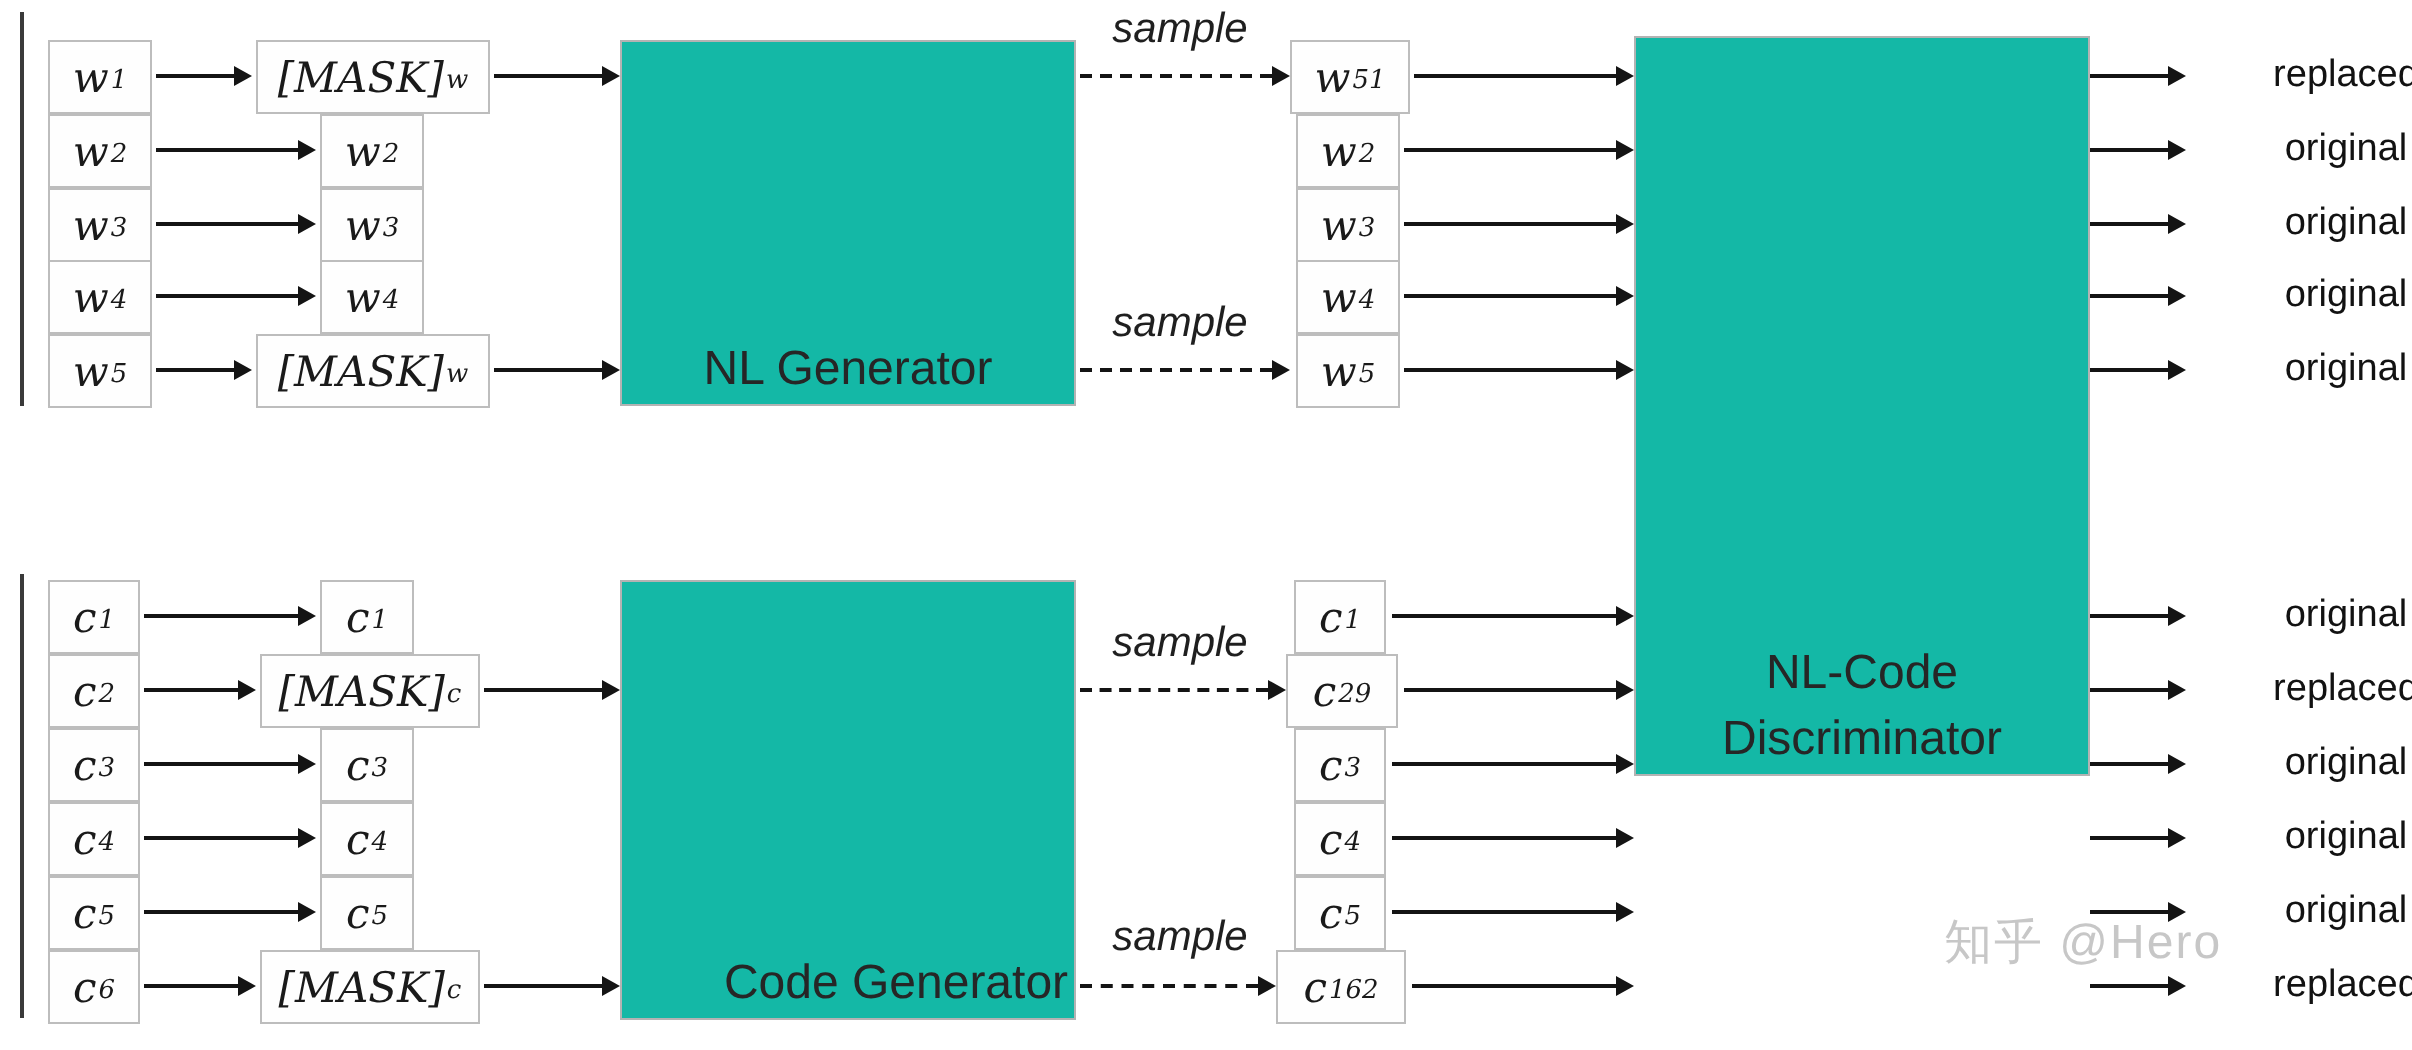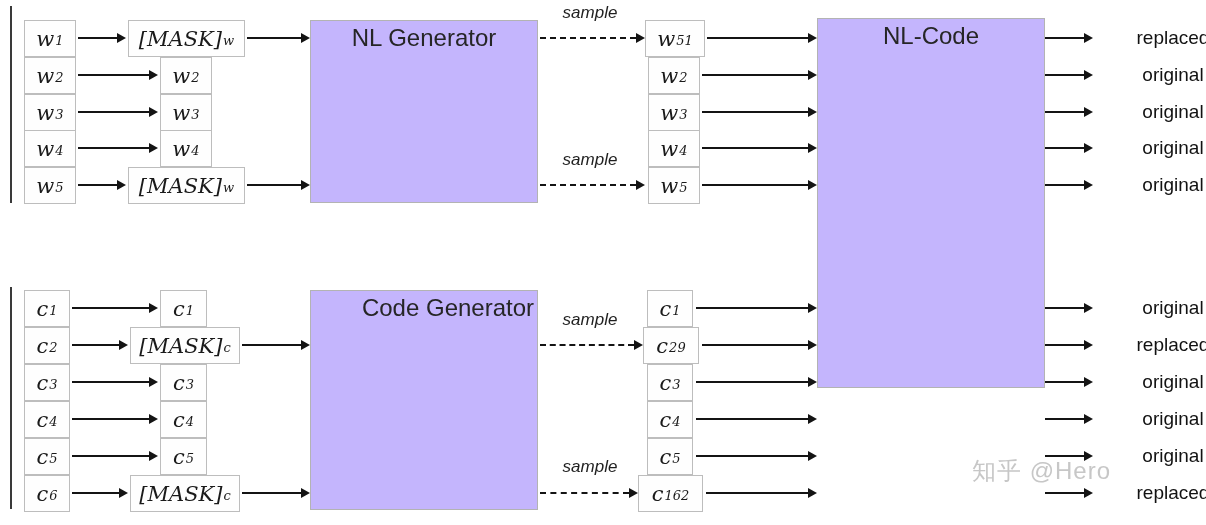--- a/index.html
+++ b/index.html
@@ -1,52 +1,53 @@
 <!DOCTYPE html>
 <html><head>
 <meta charset="utf-8">
 <style>
   html,body{margin:0;padding:0;background:#fff;}
   #stage{position:relative;width:1206px;height:525px;background:#ffffff;overflow:hidden;
          font-family:"Liberation Sans",sans-serif;}
   .vline{position:absolute;width:2px;background:#3a3a3a;}
-  .bigbox{position:absolute;background:#c4b5fd;border:1px solid #b3b3b3;
-          display:flex;flex-direction:column;align-items:center;justify-content:flex-start;
+  .bigbox{position:absolute;background:#14b8a6;border:1px solid #b3b3b3;
+          display:flex;flex-direction:column;align-items:center;justify-content:flex-end;
           font-size:24px;color:#262626;line-height:1.4;text-align:center;box-sizing:border-box;}
   .tok{position:absolute;background:#fefefe;border:1px solid #bdbdbd;box-sizing:border-box;
        display:flex;align-items:center;justify-content:center;
        font-family:"DejaVu Serif",serif;font-style:italic;font-size:21px;color:#1a1a1a;}
   .tok sub{font-size:13px;font-style:italic;line-height:0;transform:translateY(2px);margin-left:1px;}
   .arrow{position:absolute;height:0;border-top:2px solid #141414;}
   .arrow::after{content:"";position:absolute;right:-9px;top:-6px;width:0;height:0;
        border-left:9px solid #141414;border-top:5px solid transparent;border-bottom:5px solid transparent;}
   .arrow.dashed{border-top-style:dashed;}
   .outlabel{position:absolute;width:84px;height:22px;font-size:19px;color:#121212;
        display:flex;align-items:center;justify-content:center;margin-left:27px;}
   .sample{position:absolute;left:540px;width:100px;text-align:center;
-       font-style:italic;font-size:17px;color:#1f1f1f;}
+       font-style:italic;font-size:21px;color:#1f1f1f;}
   .watermark{position:absolute;left:972px;top:455px;font-size:24px;letter-spacing:1px;
        color:#c7c7c7;white-space:nowrap;text-align:right;}
 </style>
 </head>
 <body>
 
 <div id="stage">
 
   <div class="vline" style="left:10px;top:6px;height:197px;"></div>
   <div class="vline" style="left:10px;top:287px;height:222px;"></div>
 
   <div class="bigbox" style="left:310px;top:20px;width:228px;height:183px;">
     <span>NL Generator</span>
   </div>
   <div class="bigbox" style="left:310px;top:290px;width:228px;height:220px;padding-left:48px;">
     <span>Code Generator</span>
   </div>
   <div class="bigbox" style="left:817px;top:18px;width:228px;height:370px;">
     <span>NL-Code</span>
+    <span>Discriminator</span>
   </div>
 
   <div class="watermark">知乎 @Hero</div>
 
   <div class="tok" style="left:24px;top:20px;width:52px;height:37px;">
       <span>w</span>
       <sub>1</sub>
     </div>
   <div class="tok" style="left:24px;top:57px;width:52px;height:37px;">
       <span>w</span>

